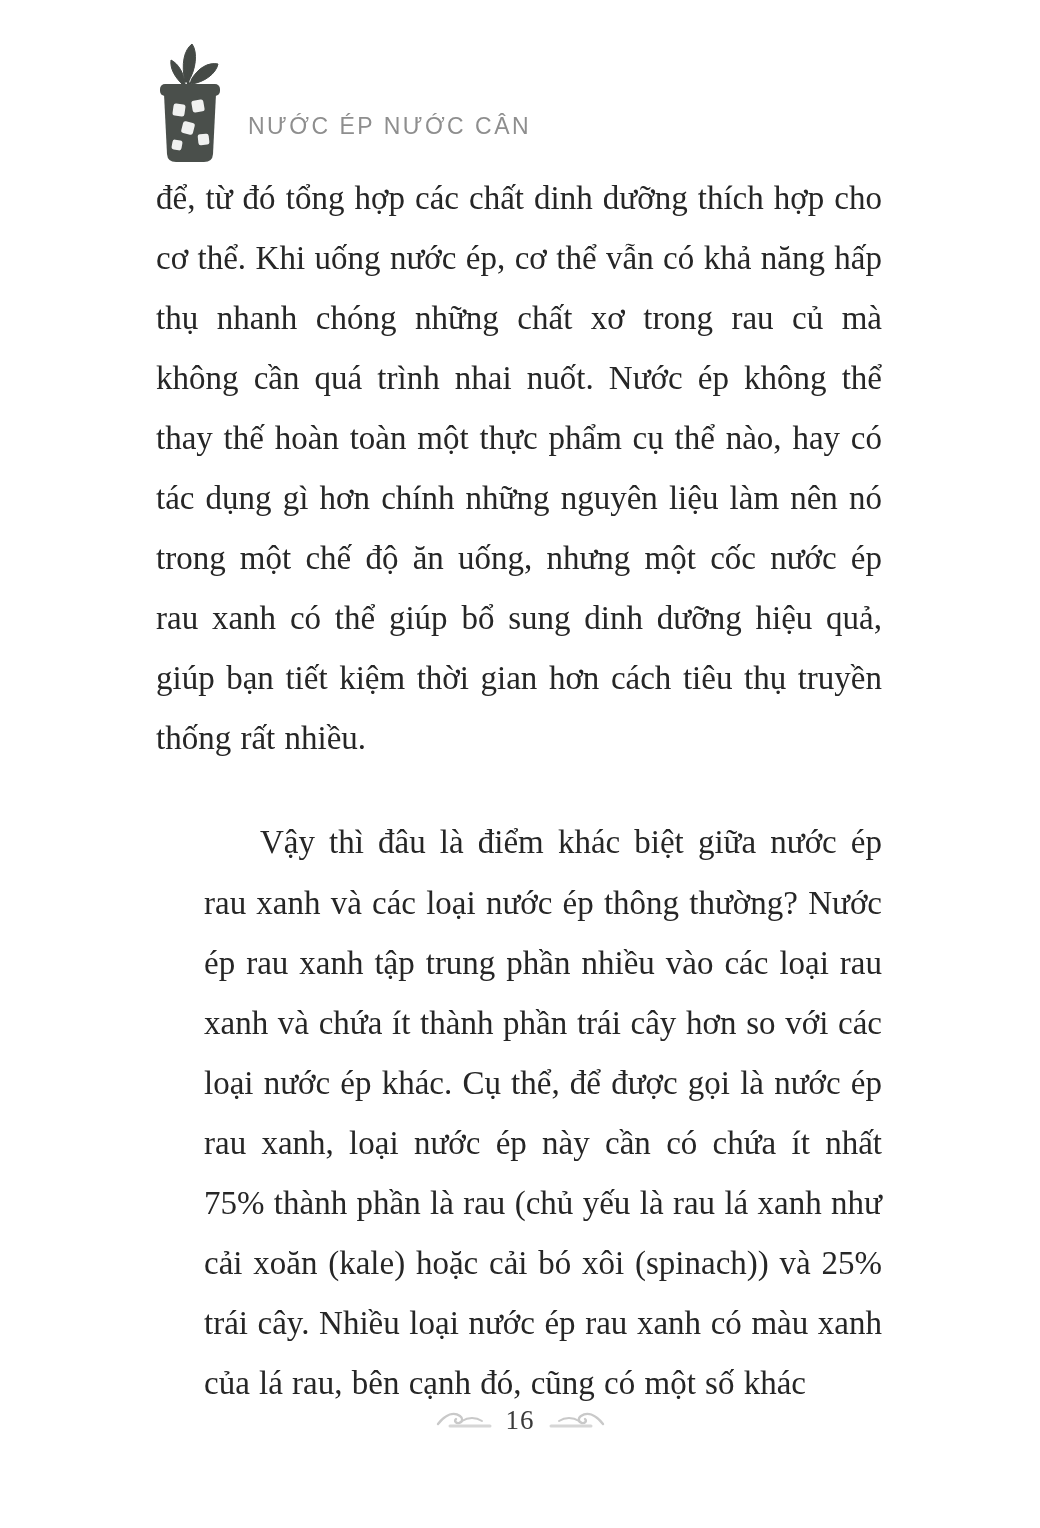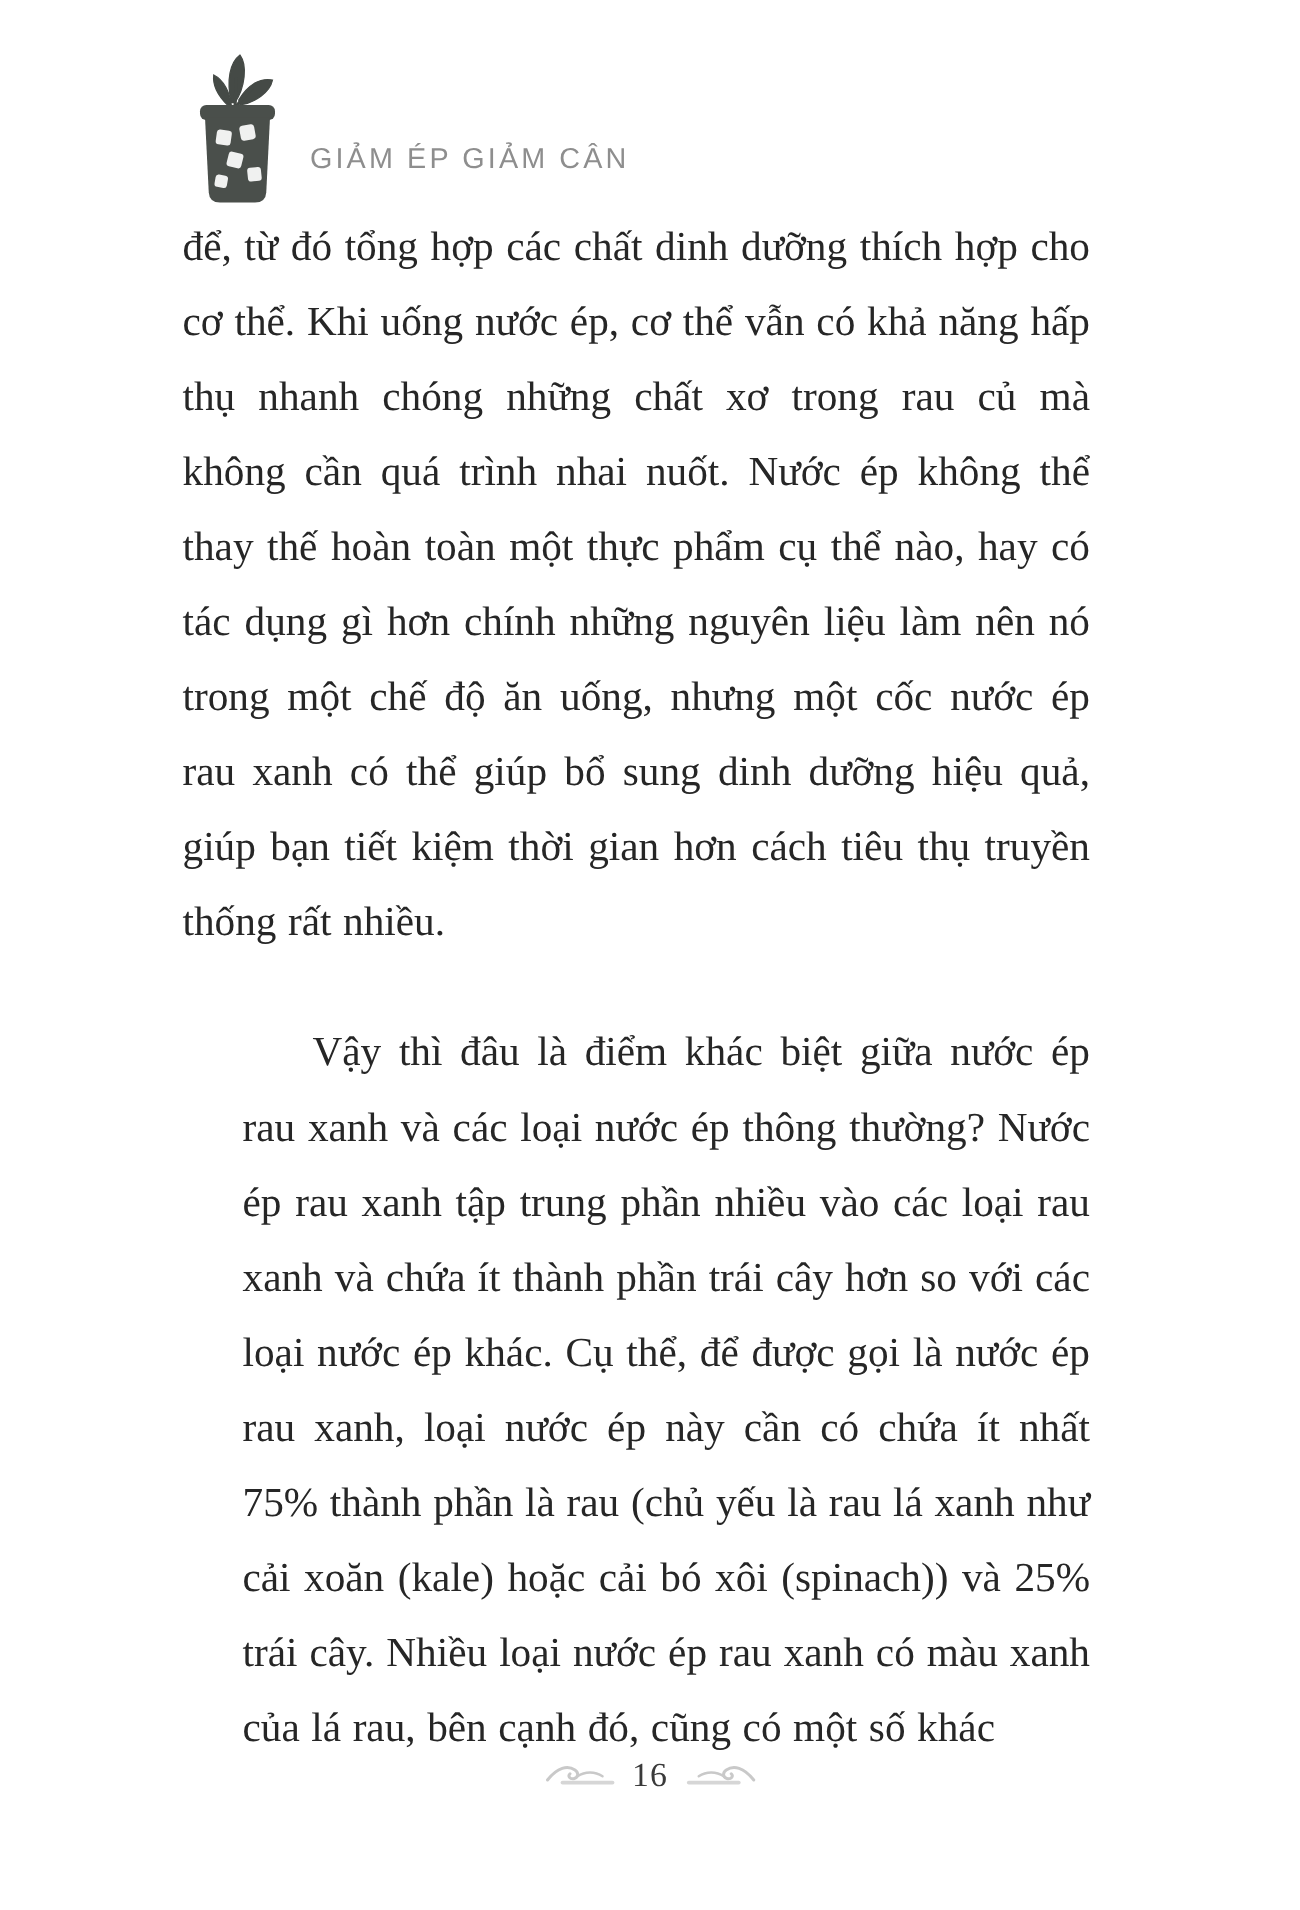--- a/index.html
+++ b/index.html
@@ -42,21 +42,21 @@
     letter-spacing: 2.5px;
     color: #8e8e8e;
     padding-bottom: 24px;
     white-space: nowrap;
   }
 
   
   .page-body {
     position: absolute;
     top: 168px;
-    left: 146px;
+    left: 156px;
     width: 726px;
   }
   .page-body p {
     margin: 0;
     font-size: 33px;
     line-height: 1.82;
     text-align: justify;
     color: #262626;
     word-spacing: 1px;
   }
@@ -114,21 +114,21 @@
 
         <g fill="#ffffff" opacity="0.92">
           <rect x="15" y="62" width="12" height="12" rx="2.5" transform="rotate(8 21 68)"></rect>
           <rect x="34" y="58" width="12" height="12" rx="2.5" transform="rotate(-10 40 64)"></rect>
           <rect x="24" y="80" width="12" height="12" rx="2.5" transform="rotate(14 30 86)"></rect>
           <rect x="40" y="92" width="11" height="11" rx="2.5" transform="rotate(-6 45 97)"></rect>
           <rect x="14" y="98" width="10" height="10" rx="2.5" transform="rotate(10 19 103)"></rect>
         </g>
       </svg>
     </span>
-    <span class="running-head">GIẢM ÉP GIẢM CÂN</span>
+    <span class="running-head">NƯỚC ÉP NƯỚC CÂN</span>
   </header>
 
   <main class="page-body">
     <p class="para-1">để, từ đó tổng hợp các chất dinh dưỡng thích hợp cho cơ thể. Khi uống nước ép, cơ thể vẫn có khả năng hấp thụ nhanh chóng những chất xơ trong rau củ mà không cần quá trình nhai nuốt. Nước ép không thể thay thế hoàn toàn một thực phẩm cụ thể nào, hay có tác dụng gì hơn chính những nguyên liệu làm nên nó trong một chế độ ăn uống, nhưng một cốc nước ép rau xanh có thể giúp bổ sung dinh dưỡng hiệu quả, giúp bạn tiết kiệm thời gian hơn cách tiêu thụ truyền thống rất nhiều.</p>
     <p class="para-2">Vậy thì đâu là điểm khác biệt giữa nước ép rau xanh và các loại nước ép thông thường? Nước ép rau xanh tập trung phần nhiều vào các loại rau xanh và chứa ít thành phần trái cây hơn so với các loại nước ép khác. Cụ thể, để được gọi là nước ép rau xanh, loại nước ép này cần có chứa ít nhất 75% thành phần là rau (chủ yếu là rau lá xanh như cải xoăn (kale) hoặc cải bó xôi (spinach)) và 25% trái cây. Nhiều loại nước ép rau xanh có màu xanh của lá rau, bên cạnh đó, cũng có một số khác</p>
   </main>
 
   <footer class="page-footer">
     <span class="flourish left">
       <svg width="56" height="22" viewBox="0 0 56 22" xmlns="http://www.w3.org/2000/svg">

